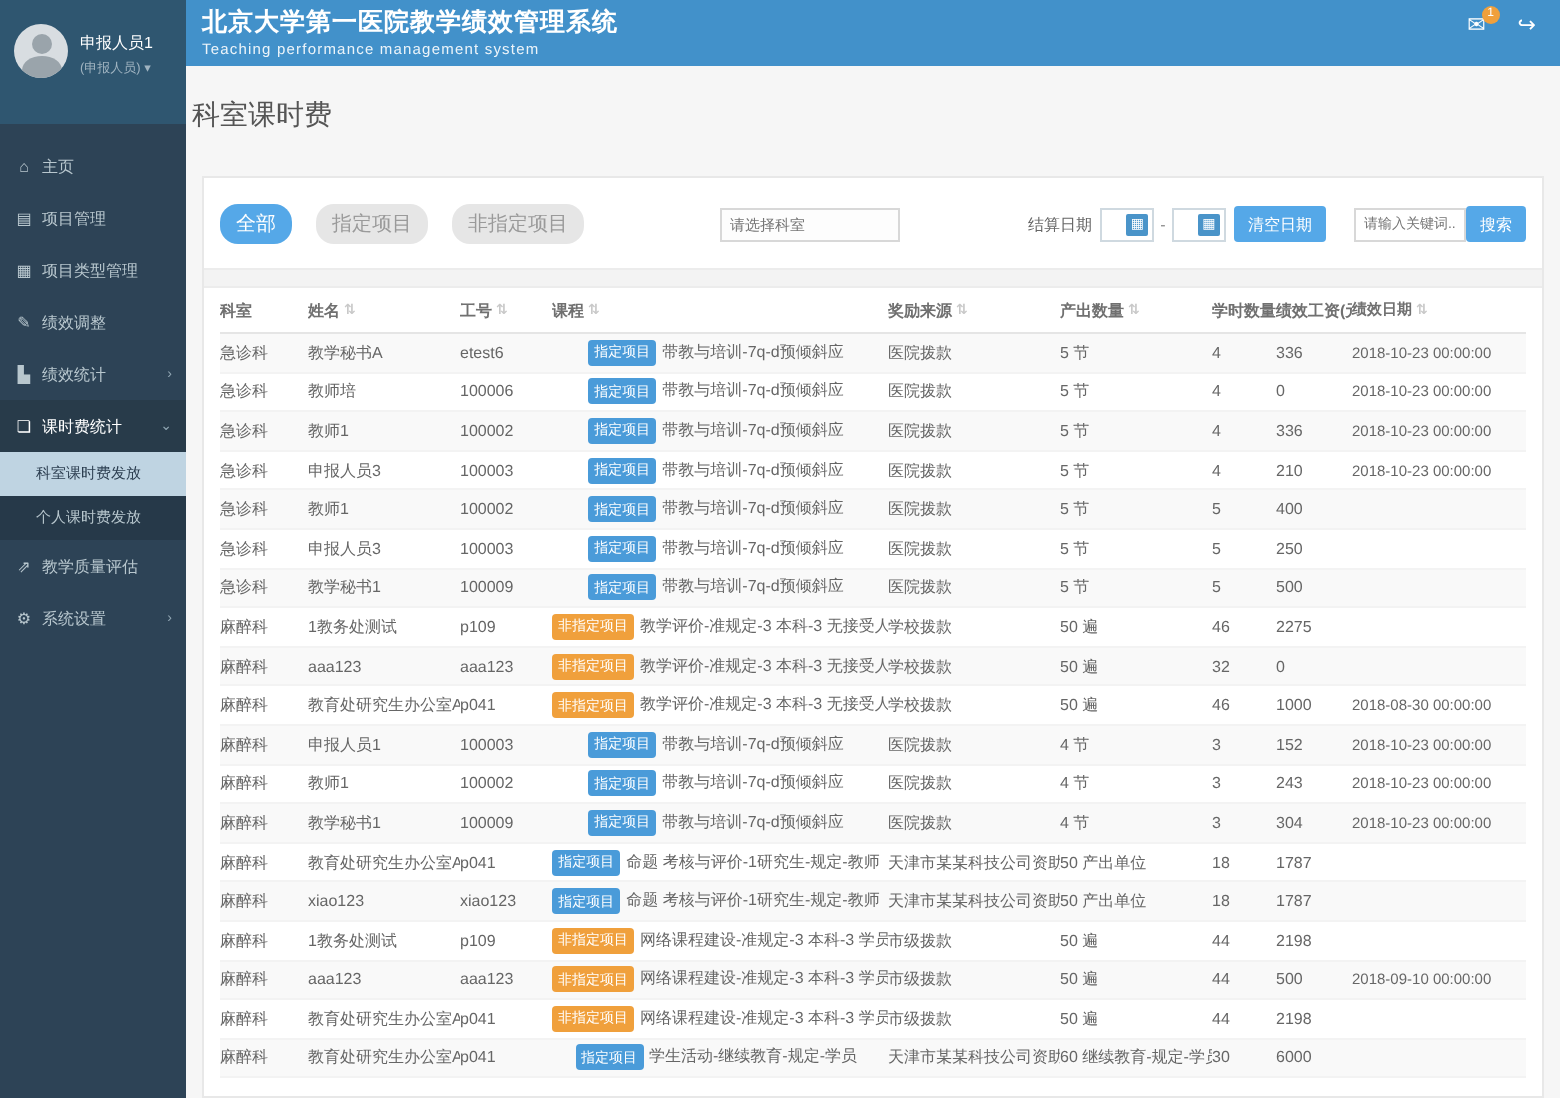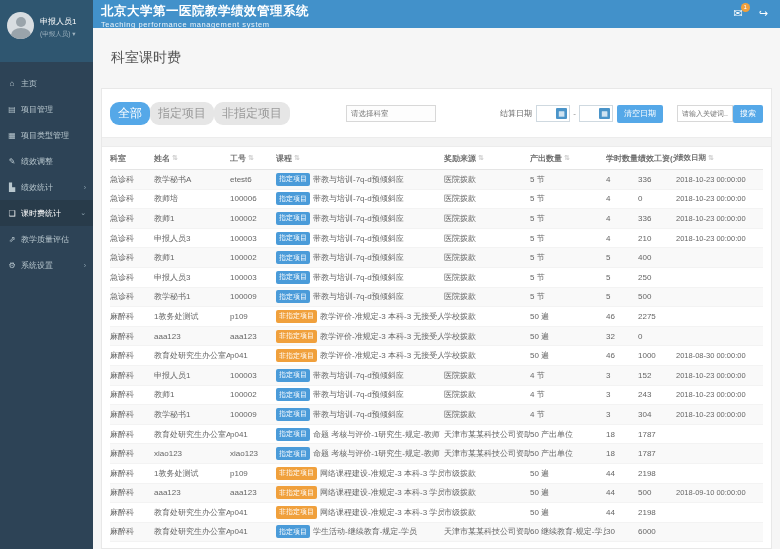--- a/index.html
+++ b/index.html
@@ -1,20 +1,20 @@
 <!DOCTYPE html>
 <html><head>
 <meta charset="utf-8">
 <style>
   * { box-sizing: border-box; margin: 0; padding: 0; }
   html,body { width:780px; height:549px; overflow:hidden;
     font-family:"Liberation Sans","DejaVu Sans",sans-serif; background:#f6f6f6; position:relative; }
 
   
-  .header { position:absolute; left:93px; top:0; right:0; height:28px; background:#4291ca; color:#fff; z-index:5; }
+  .header { position:absolute; left:93px; top:0; right:0; height:33px; background:#4291ca; color:#fff; z-index:5; }
   .h-title { font-size:12.5px; font-weight:bold; padding:3px 0 0 8px; letter-spacing:.5px; }
   .h-sub { font-size:7.5px; opacity:.9; padding-left:8px; letter-spacing:.6px; }
   .h-icons { position:absolute; right:12px; top:8px; display:flex; gap:16px; align-items:center; }
   .envelope { position:relative; font-size:11px; line-height:11px; cursor:pointer; }
   .n-badge { position:absolute; top:-5px; right:-7px; background:#f0a03c; color:#fff; font-size:6px;
     min-width:9px; height:9px; border-radius:50%; text-align:center; line-height:9px; }
   .logout { font-size:11px; line-height:11px; cursor:pointer; }
 
   
   .sidebar { position:absolute; left:0; top:0; width:93px; height:549px; background:#2d4356; color:#b8c7ce; z-index:6; }
@@ -28,47 +28,47 @@
   .menu-item { display:flex; align-items:center; gap:4px; padding:0 7px; height:26px; font-size:8px; cursor:pointer; white-space:nowrap; }
   .menu-item.open { background:#283b4a; color:#fff; }
   .mi-icon { font-size:8px; width:10px; text-align:center; flex:none; }
   .mi-arrow { margin-left:auto; font-size:7px; color:#8fa4b1; }
   .submenu { background:#263949; }
   .submenu-item { height:22px; line-height:22px; padding-left:18px; font-size:7.5px; cursor:pointer; color:#b8c7ce; white-space:nowrap; }
   .submenu-item.active { background:#bfd4e2; color:#2c3e50; }
 
   
   .main { position:absolute; left:93px; top:33px; right:0; bottom:0; background:#f6f6f6; }
-  .page-title { font-size:14px; color:#555; padding:16px 0 0 18px; }
+  .page-title { font-size:14px; color:#555; padding:16px 0 0 3px; }
   .card { position:absolute; left:8px; top:55px; right:8px; bottom:0; background:#fff; border:1px solid #e8e8e8; overflow:hidden; }
 
   
   .filter-row { display:flex; align-items:center; padding:13px 8px 12px 8px; }
-  .pill { font-size:12px; padding:3px 8px; border-radius:9px; background:#e6e6e6; color:#9a9a9a; cursor:pointer; margin-right:0; white-space:nowrap; }
+  .pill { font-size:10px; padding:3px 8px; border-radius:9px; background:#e6e6e6; color:#9a9a9a; cursor:pointer; margin-right:12px; white-space:nowrap; }
   .pill.active { background:#55a8e8; color:#fff; }
   .dept-input { margin-left:56px; width:90px; height:17px; border:1px solid #d8d8d8; font-size:7.5px; padding:0 4px; color:#555; background:#fdfdfd; }
   .date-label { margin-left:64px; font-size:8px; color:#666; margin-right:4px; white-space:nowrap; }
   .date-input { width:64px; height:17px; border:1px solid #cfd9e0; background:#fff; display:flex; align-items:center; justify-content:flex-end; padding:0 2px; cursor:pointer; }
   .cal-icon { width:11px; height:11px; background:#4a94c9; color:#fff; font-size:7px; line-height:11px; text-align:center; border-radius:1px; }
   .dash { font-size:8px; color:#888; margin:0 3px; }
   .btn { background:#55a8e8; color:#fff; font-size:8px; padding:3.5px 7px; border-radius:2px; cursor:pointer; border:none; white-space:nowrap; }
   .clear-btn { margin-left:4px; }
   .search-input { margin-left:14px; width:56px; height:17px; border:1px solid #d8d8d8; font-size:7px; padding:0 4px; }
   .search-btn { margin-left:0; }
   .gray-band { height:10px; background:#f3f3f3; border-top:1px solid #ececec; border-bottom:1px solid #ececec; }
 
   
   .table { padding:0 8px; }
   .th-row { display:flex; align-items:center; height:23px; border-bottom:1px solid #e5e5e5; }
   .th { font-size:8px; color:#707070; font-weight:bold; display:flex; align-items:center; gap:2px; overflow:hidden; white-space:nowrap; }
   .sort { color:#c9c9c9; font-size:7px; cursor:pointer; }
   .tr { display:flex; align-items:center; height:19.6px; border-bottom:1px solid #f3f3f3; font-size:8px; color:#666; cursor:default; }
   .tr.odd { background:#f9f9f9; }
   .td { overflow:hidden; white-space:nowrap; padding-right:4px; }
-  .c1{width:44px;gap:44px;} .c2{width:76px;} .c3{width:46px;} .c4{width:168px;} .c5{width:86px;}
+  .c1{width:44px;gap:44px;} .c2{width:76px;} .c3{width:46px;} .c4{width:168px;text-align:center;} .c5{width:86px;}
   .c6{width:76px;} .c7{width:32px;} .c8{width:38px;} .c9{flex:1; font-size:7.5px;}
   .badge-tag { color:#fff; font-size:7px; padding:1.5px 3px; border-radius:2px; margin-right:3px; display:inline-block; }
   .badge-blue { background:#4a9bd9; }
   .badge-orange { background:#f0a03c; }
 </style>
 </head>
 <body>
 
 <div class="sidebar">
   <div class="user">
@@ -97,20 +97,24 @@
       </div>
       <div class="menu-item">
         <div class="mi-icon" style="display: inline-block;">▙</div>
         <div class="mi-label" style="display: inline-block; font-family: Liberation Mono, monospace;">绩效统计</div>
         <div class="mi-arrow">›</div>
       </div>
       <div class="menu-item open">
         <div class="mi-icon" style="display: inline-block;">❏</div>
         <div class="mi-label" style="display: inline-block;">课时费统计</div>
         <div class="mi-arrow">⌄</div>
+      </div>
+      <div class="submenu">
+        <div class="submenu-item active">科室课时费发放</div>
+        <div class="submenu-item">个人课时费发放</div>
       </div>
       <div class="menu-item">
         <div class="mi-icon" style="display: inline-block;">⇗</div>
         <div class="mi-label" style="display: inline-block;">教学质量评估</div>
       </div>
       <div class="menu-item">
         <div class="mi-icon" style="display: inline-block;">⚙</div>
         <div class="mi-label" style="display: inline-block;">系统设置</div>
         <div class="mi-arrow">›</div>
       </div>

